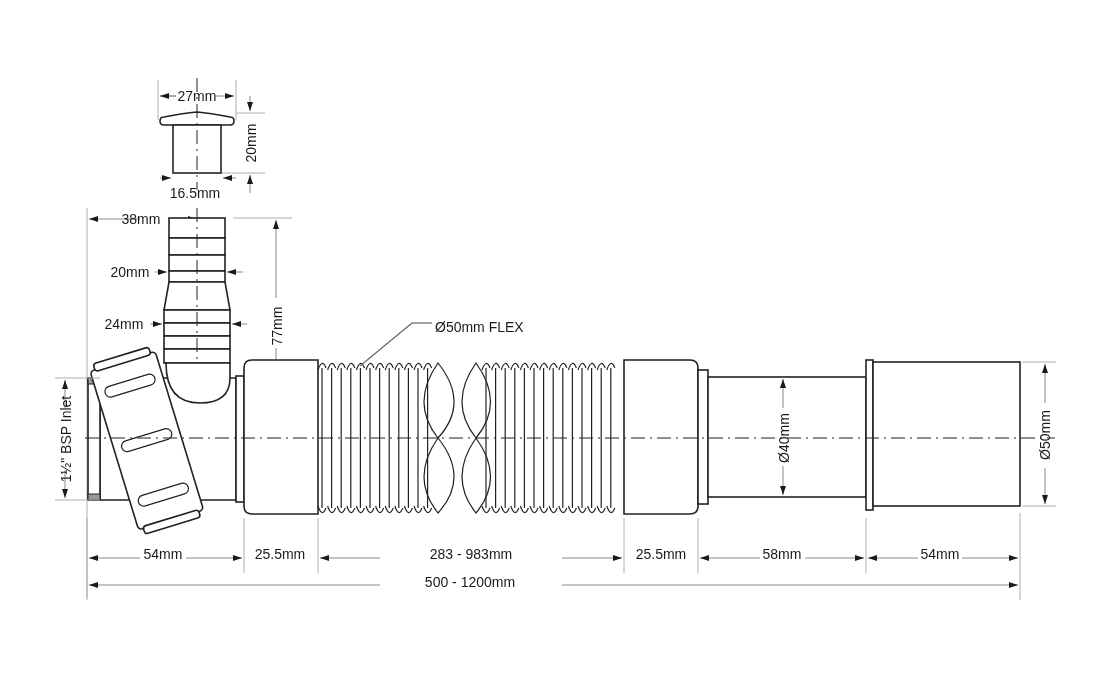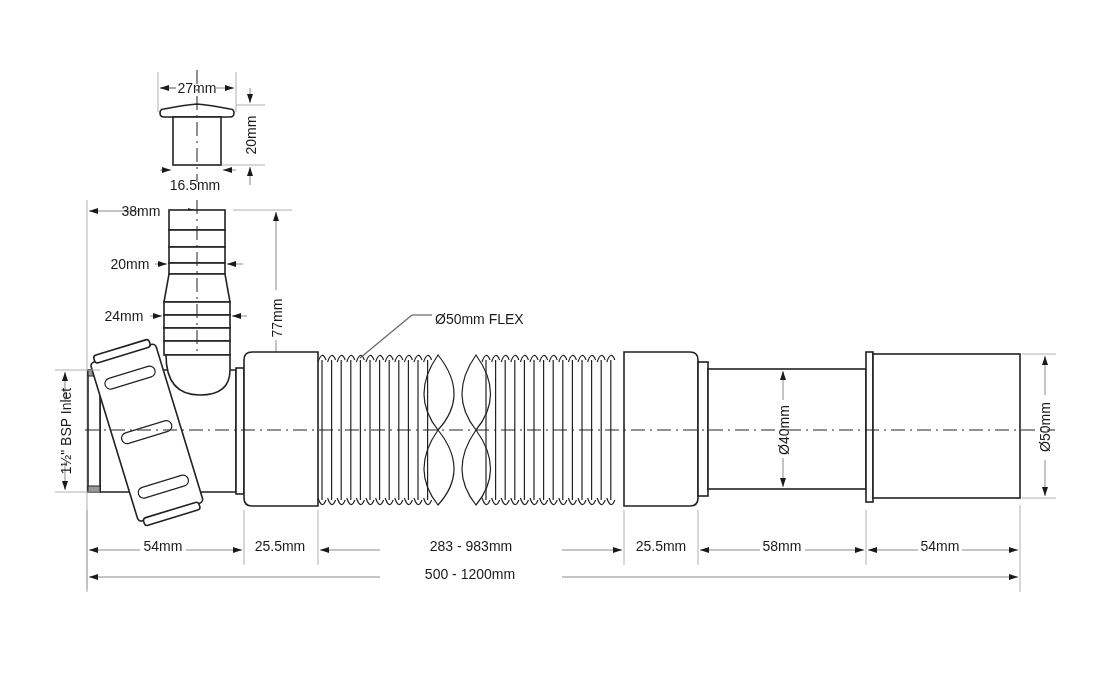--- a/index.html
+++ b/index.html
@@ -1,17 +1,17 @@
 <!DOCTYPE html>
 <html><head>
 <meta charset="utf-8">
 <style>
   html, body { margin: 0; padding: 0; background: #ffffff; }
   body { width: 1118px; height: 673px; overflow: hidden; }
-  #canvas { position: absolute; left: 0; top: 0; width: 1118px; height: 567px; }
+  #canvas { position: absolute; left: 0; top: 8px; width: 1118px; height: 567px; }
   svg text { font-family: "Liberation Sans", sans-serif; fill: #1a1a1a; }
   .part { fill: #ffffff; stroke: #222; stroke-width: 1.6; }
   .thin { fill: none; stroke: #222; stroke-width: 1.2; }
   .ext { stroke: #b0b0b0; stroke-width: 1; fill: none; }
   .dim { stroke: #8a8a8a; stroke-width: 1; fill: none; }
   .center { stroke: #222; stroke-width: 1; stroke-dasharray: 14 5 2 5; fill: none; }
   .lbl { font-size: 14px; }
 </style>
 </head>
 <body>

